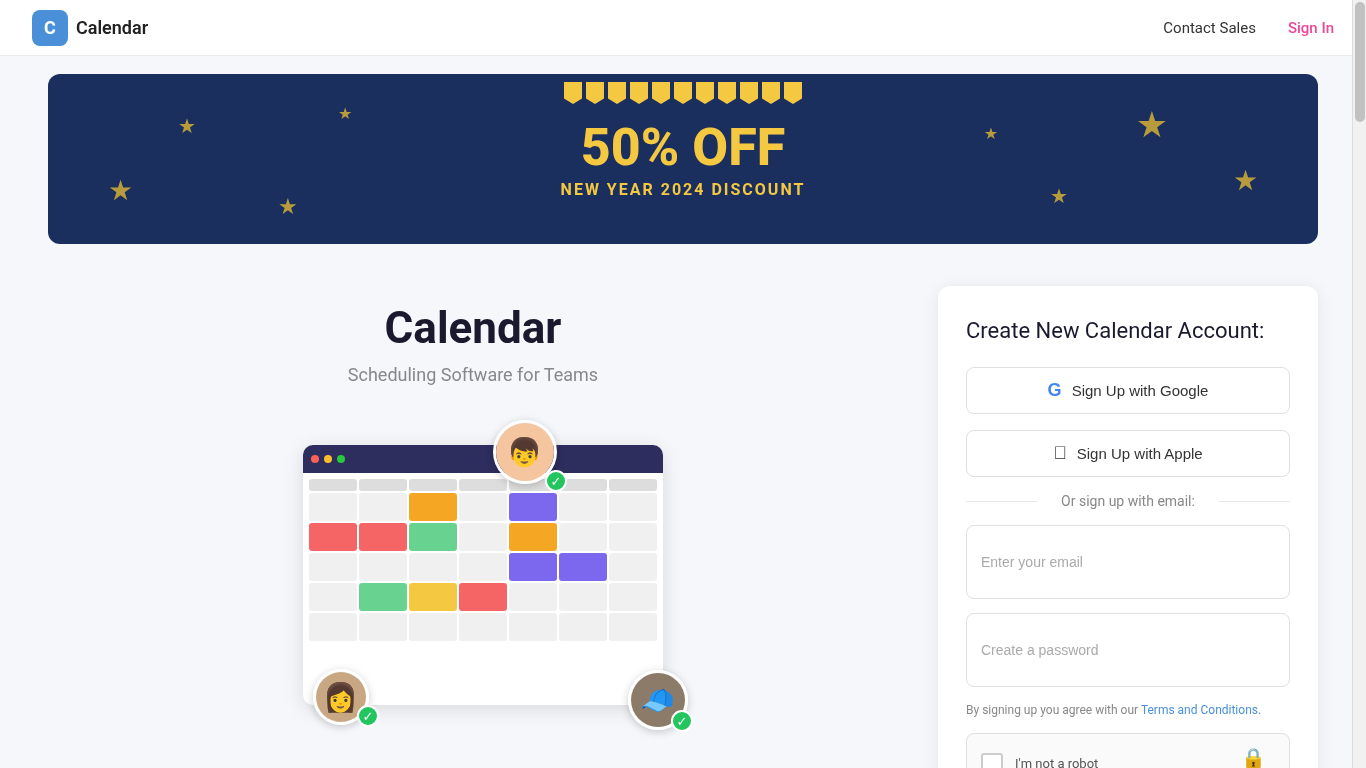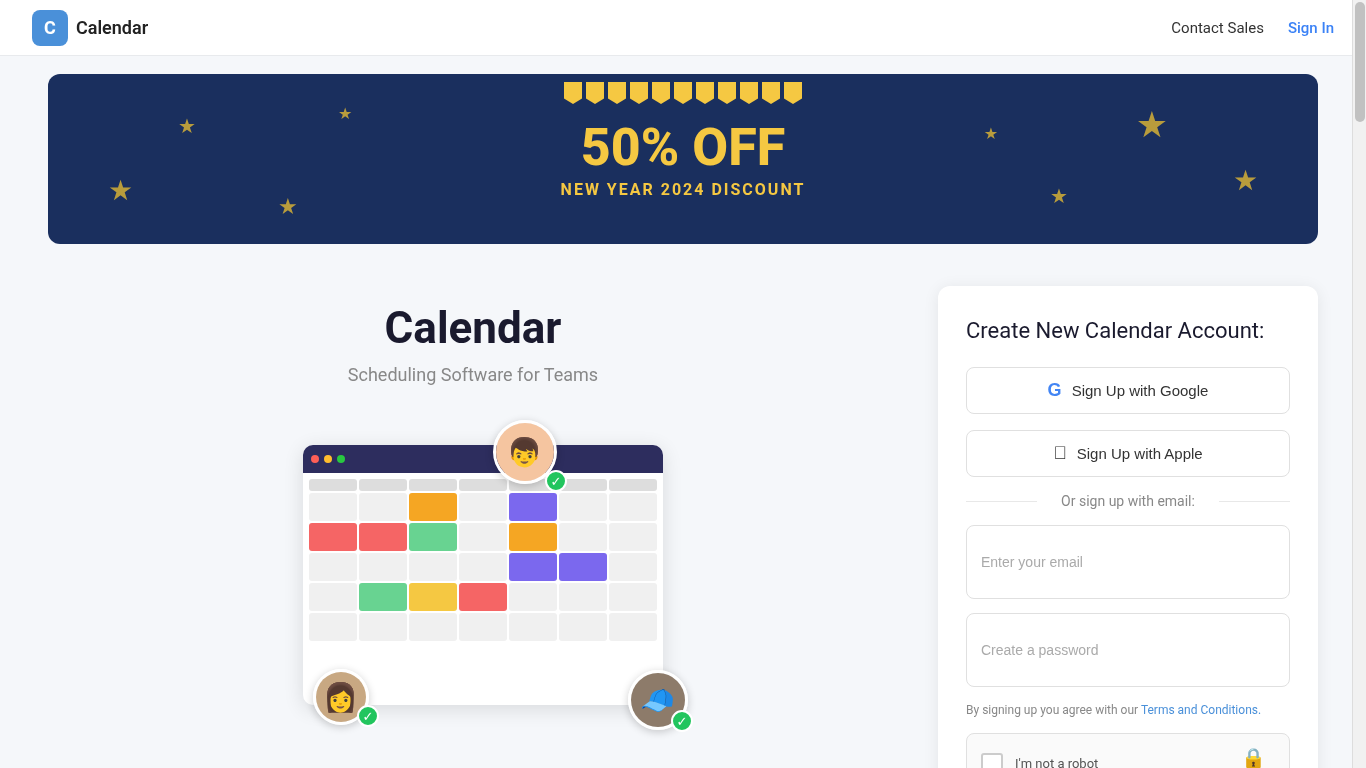--- a/index.html
+++ b/index.html
@@ -38,30 +38,30 @@
       font-size: 18px;
     }
     .logo-text {
       font-size: 18px;
       font-weight: 600;
       color: #222;
     }
     .header-nav {
       display: flex;
       align-items: center;
-      gap: 24px;
+      gap: 32px;
     }
     .nav-link {
       font-size: 15px;
       color: #333;
       text-decoration: none;
       cursor: pointer;
     }
     .nav-signin {
-      color: #3b82f6;
+      color: #ec4899;
       font-weight: 500;
     }
     .btn-get-started {
       background: #5b8dee;
       color: #fff;
       border: none;
       border-radius: 6px;
       padding: 9px 22px;
       font-size: 15px;
       font-weight: 600;

